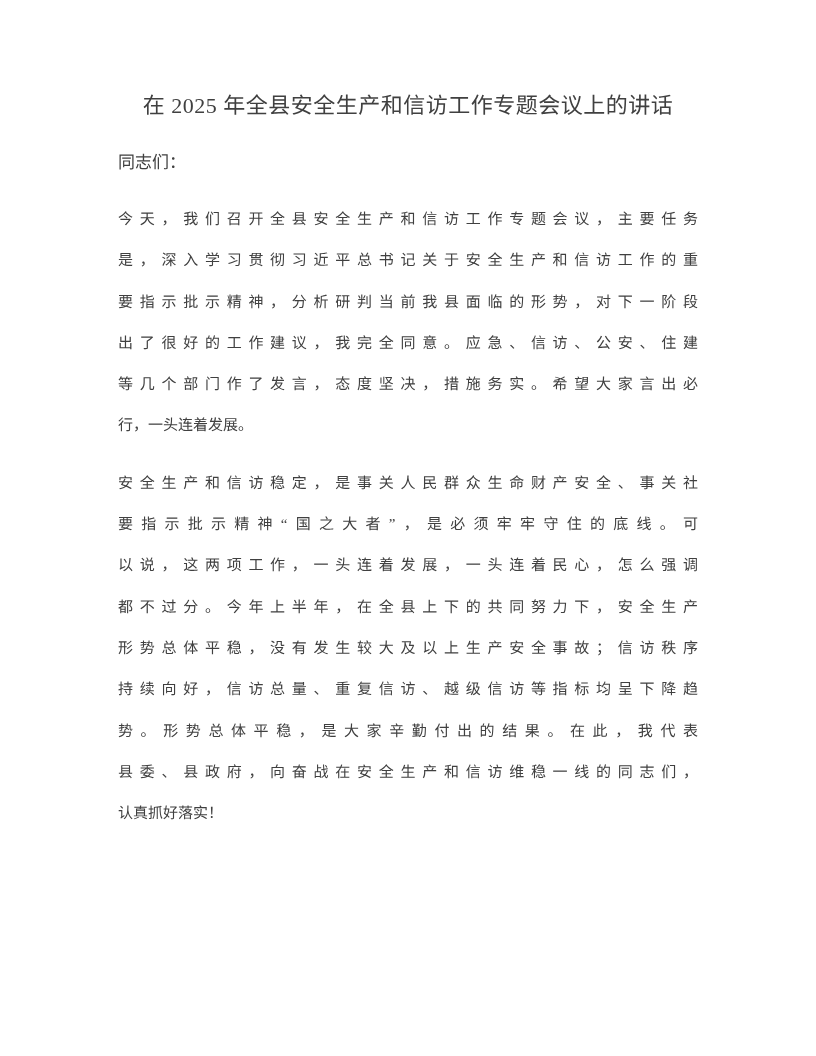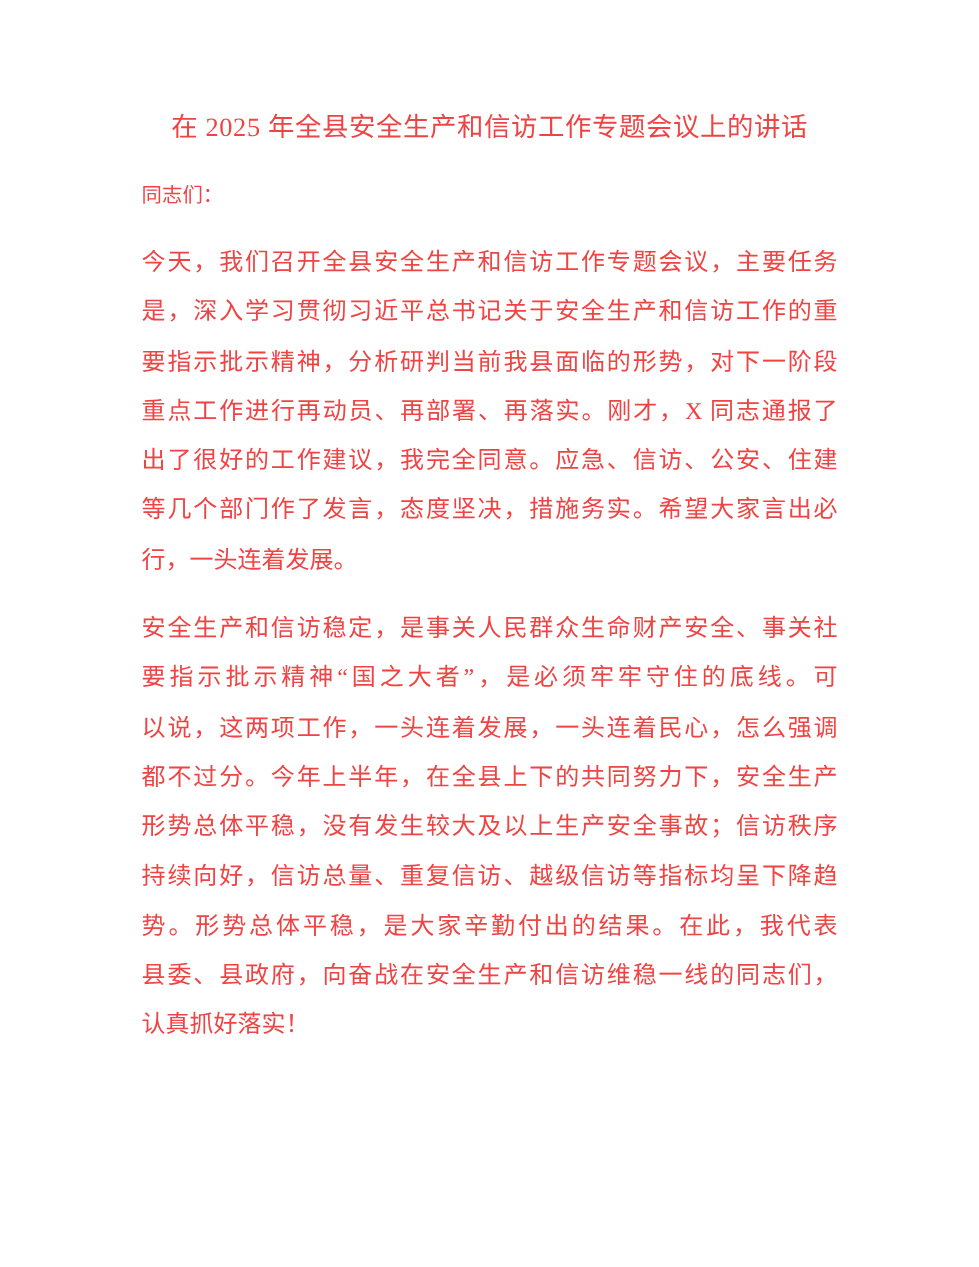--- a/index.html
+++ b/index.html
@@ -7,21 +7,21 @@
     padding: 0;
     background: #ffffff;
   }
   .page {
     position: relative;
     width: 816px;
     height: 1056px;
     background: #ffffff;
     overflow: hidden;
     font-family: "Liberation Serif", "DejaVu Serif", serif;
-    color: #ef4444;
+    color: #404040;
   }
   .doc-content {
     position: absolute;
     top: 85px;
     left: 118px;
     width: 580px;
   }
   .doc-title {
     font-size: 22px;
     line-height: 41px;
@@ -33,21 +33,21 @@
   .salutation {
     font-size: 17px;
     line-height: 41px;
     text-align: left;
     margin: 0 0 16px 0;
   }
   .paragraph {
     margin: 0 0 16px 0;
   }
   .line {
-    font-size: 20px;
+    font-size: 15px;
     line-height: 41.3px;
     text-align: justify;
     text-align-last: justify;
     text-justify: inter-character;
     white-space: normal;
   }
   .line-last {
     text-align-last: left;
   }
 </style>
@@ -56,21 +56,20 @@
 
 <div class="page">
   <div class="doc-content">
     <h1 class="doc-title">在 2025 年全县安全生产和信访工作专题会议上的讲话</h1>
     <div class="salutation">同志们：</div>
     <div>
         <div class="paragraph">
           <div class="line">今天，我们召开全县安全生产和信访工作专题会议，主要任务</div>
           <div class="line">是，深入学习贯彻习近平总书记关于安全生产和信访工作的重</div>
           <div class="line">要指示批示精神，分析研判当前我县面临的形势，对下一阶段</div>
-          <div class="line">重点工作进行再动员、再部署、再落实。刚才，X 同志通报了</div>
           <div class="line">出了很好的工作建议，我完全同意。应急、信访、公安、住建</div>
           <div class="line">等几个部门作了发言，态度坚决，措施务实。希望大家言出必</div>
           <div class="line line-last">行，一头连着发展。</div>
         </div>
         <div class="paragraph">
           <div class="line">安全生产和信访稳定，是事关人民群众生命财产安全、事关社</div>
           <div class="line">要指示批示精神“国之大者”，是必须牢牢守住的底线。可</div>
           <div class="line">以说，这两项工作，一头连着发展，一头连着民心，怎么强调</div>
           <div class="line">都不过分。今年上半年，在全县上下的共同努力下，安全生产</div>
           <div class="line">形势总体平稳，没有发生较大及以上生产安全事故；信访秩序</div>

